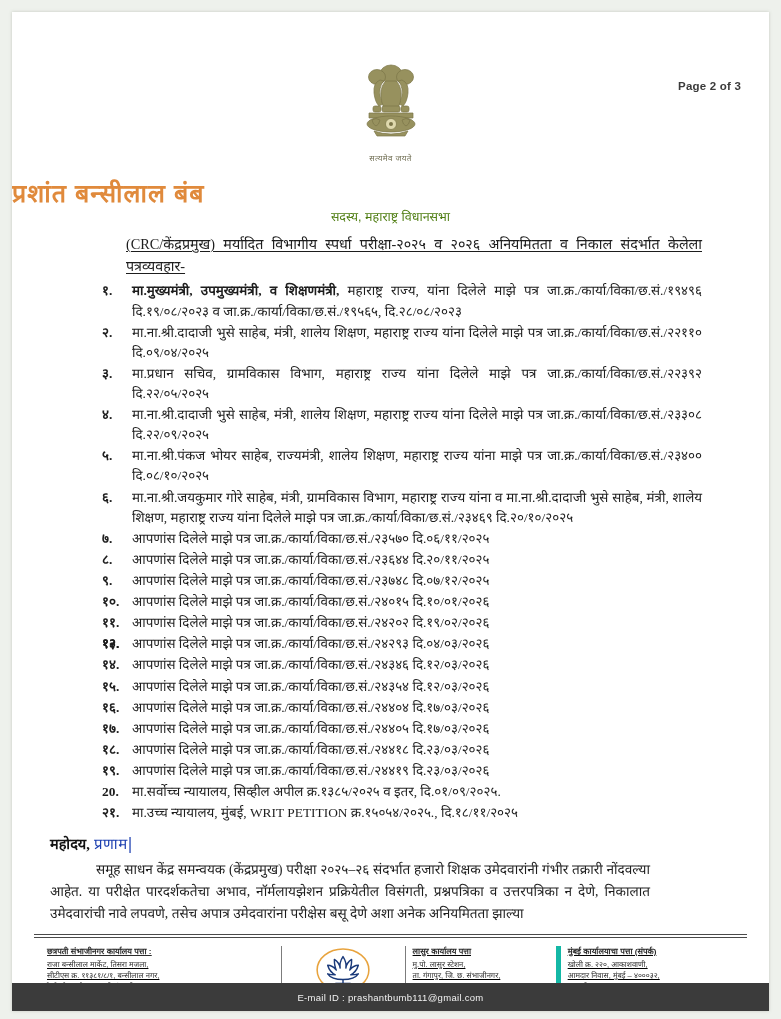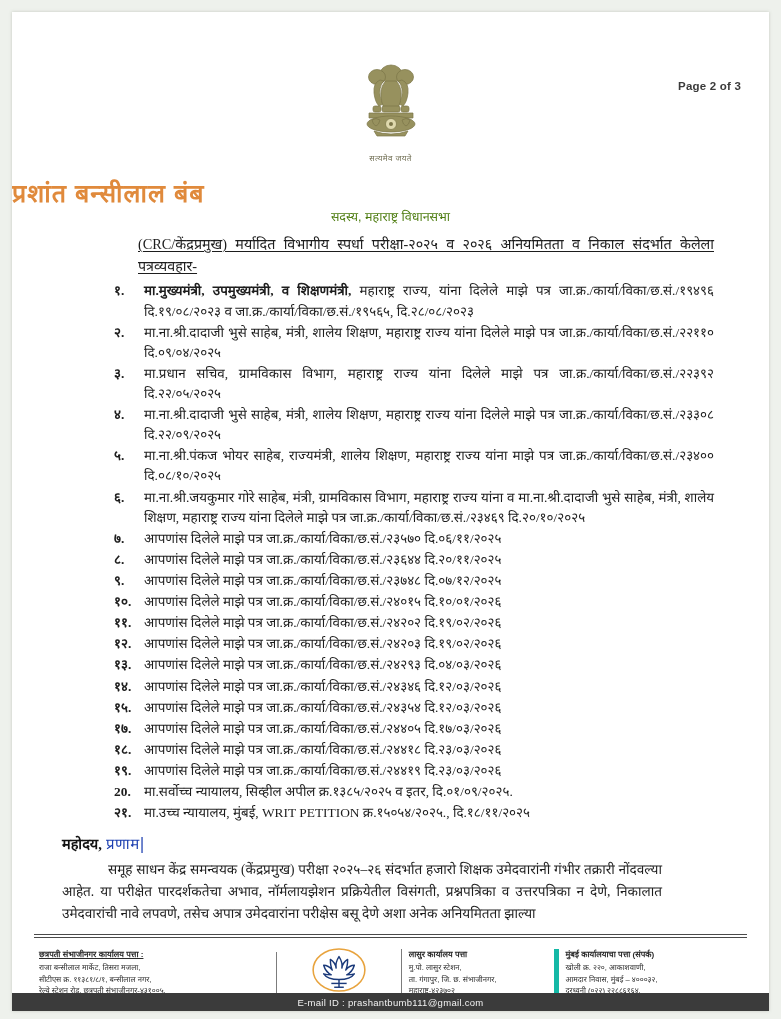--- a/index.html
+++ b/index.html
@@ -68,21 +68,21 @@
     left: 0; right: 0;
     top: 196px;
     text-align: center;
     font-size: 12.5px;
     color: #4d7c0f;
     font-family: "Liberation Sans", sans-serif;
   }
   
   .body-area {
     position: absolute;
-    left: 102px;
+    left: 90px;
     top: 222px;
     width: 600px;
   }
   .subject {
     font-size: 14.3px;
     line-height: 1.52;
     color: #1d1d1d;
     text-align: justify;
     margin: 0 0 4px 24px;
     text-decoration: underline;
@@ -139,26 +139,27 @@
   .footer-rules {
     position: absolute;
     left: 22px;
     right: 22px;
     top: 922px;
   }
   .footer-rules .r1 { height: 1px; background: #4a4a4a; }
   .footer-rules .r2 { height: 1px; background: #4a4a4a; margin-top: 2px; }
   .footer {
     position: absolute;
-    left: 20px;
+    left: 28px;
     right: 22px;
     top: 934px;
     height: 50px;
     display: flex;
-    align-items: flex-end;
+    align-items: flex-start;
+    text-decoration: underline;
   }
   .fcol {
     font-family: "Liberation Sans", sans-serif;
     font-size: 7.6px;
     line-height: 1.48;
     color: #2a2a2a;
     padding: 0 7px;
   }
   .fcol .ftitle {
     font-weight: bold;
@@ -179,21 +180,21 @@
   .fcol.c4 { width: 190px; border-left: 5px solid #14b8a6; }
   .divider-v {
     width: 1px;
     background: #7c7c7c;
     height: 44px;
   }
   .email-bar {
     position: absolute;
     left: 0; right: 0;
     bottom: 0;
-    height: 18px;
+    height: 28px;
     background: #3b3b3b;
     color: #f2f2f2;
     font-family: "Liberation Sans", sans-serif;
     font-size: 9.5px;
     display: flex;
     align-items: center;
     justify-content: center;
     letter-spacing: .3px;
   }
 </style>
@@ -265,24 +266,25 @@
         </li>
         <li class="justify">
           <span class="idx">६.</span>
           <span class="txt">मा.ना.श्री.जयकुमार गोरे साहेब, मंत्री, ग्रामविकास विभाग, महाराष्ट्र राज्य यांना व मा.ना.श्री.दादाजी भुसे साहेब, मंत्री, शालेय शिक्षण, महाराष्ट्र राज्य यांना दिलेले माझे पत्र जा.क्र./कार्या/विका/छ.सं./२३४६९ दि.२०/१०/२०२५</span>
         </li>
         <li><span class="idx">७.</span><span class="txt">आपणांस दिलेले माझे पत्र जा.क्र./कार्या/विका/छ.सं./२३५७० दि.०६/११/२०२५</span></li>
         <li><span class="idx">८.</span><span class="txt">आपणांस दिलेले माझे पत्र जा.क्र./कार्या/विका/छ.सं./२३६४४ दि.२०/११/२०२५</span></li>
         <li><span class="idx">९.</span><span class="txt">आपणांस दिलेले माझे पत्र जा.क्र./कार्या/विका/छ.सं./२३७४८ दि.०७/१२/२०२५</span></li>
         <li><span class="idx">१०.</span><span class="txt">आपणांस दिलेले माझे पत्र जा.क्र./कार्या/विका/छ.सं./२४०१५ दि.१०/०१/२०२६</span></li>
         <li><span class="idx">११.</span><span class="txt">आपणांस दिलेले माझे पत्र जा.क्र./कार्या/विका/छ.सं./२४२०२ दि.१९/०२/२०२६</span></li>
-        <li><span class="idx">१२.</span><span class="txt">आपणांस दिलेले माझे पत्र जा.क्र./कार्या/विका/छ.सं./२४२०३ दि.१९/०२/२०२६</span></li>
+        <li><span class="idx">१२.</span></li>
         <li><span class="idx">१३.</span><span class="txt">आपणांस दिलेले माझे पत्र जा.क्र./कार्या/विका/छ.सं./२४२९३ दि.०४/०३/२०२६</span></li>
         <li><span class="idx">१४.</span><span class="txt">आपणांस दिलेले माझे पत्र जा.क्र./कार्या/विका/छ.सं./२४३४६ दि.१२/०३/२०२६</span></li>
         <li><span class="idx">१५.</span><span class="txt">आपणांस दिलेले माझे पत्र जा.क्र./कार्या/विका/छ.सं./२४३५४ दि.१२/०३/२०२६</span></li>
+        <li><span class="idx">१६.</span><span class="txt">आपणांस दिलेले माझे पत्र जा.क्र./कार्या/विका/छ.सं./२४४०४ दि.१७/०३/२०२६</span></li>
         <li><span class="idx">१७.</span><span class="txt">आपणांस दिलेले माझे पत्र जा.क्र./कार्या/विका/छ.सं./२४४०५ दि.१७/०३/२०२६</span></li>
         <li><span class="idx">१८.</span><span class="txt">आपणांस दिलेले माझे पत्र जा.क्र./कार्या/विका/छ.सं./२४४१८ दि.२३/०३/२०२६</span></li>
         <li><span class="idx">१९.</span><span class="txt">आपणांस दिलेले माझे पत्र जा.क्र./कार्या/विका/छ.सं./२४४१९ दि.२३/०३/२०२६</span></li>
         <li><span class="idx">20.</span><span class="txt">मा.सर्वोच्च न्यायालय, सिव्हील अपील क्र.१३८५/२०२५ व इतर, दि.०१/०९/२०२५.</span></li>
         <li><span class="idx">२१.</span><span class="txt">मा.उच्च न्यायालय, मुंबई, WRIT PETITION क्र.१५०५४/२०२५., दि.१८/११/२०२५</span></li>
       </ol>
 
     <div class="salutation">
       <span>महोदय,</span><span class="hand">प्रणाम|</span>
     </div>

